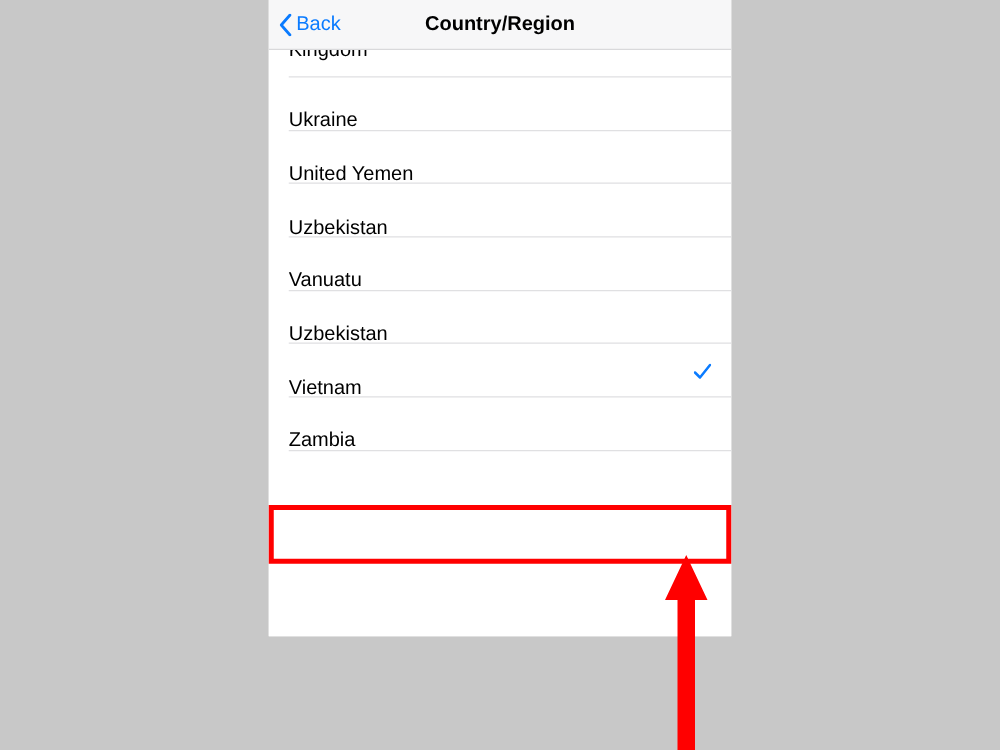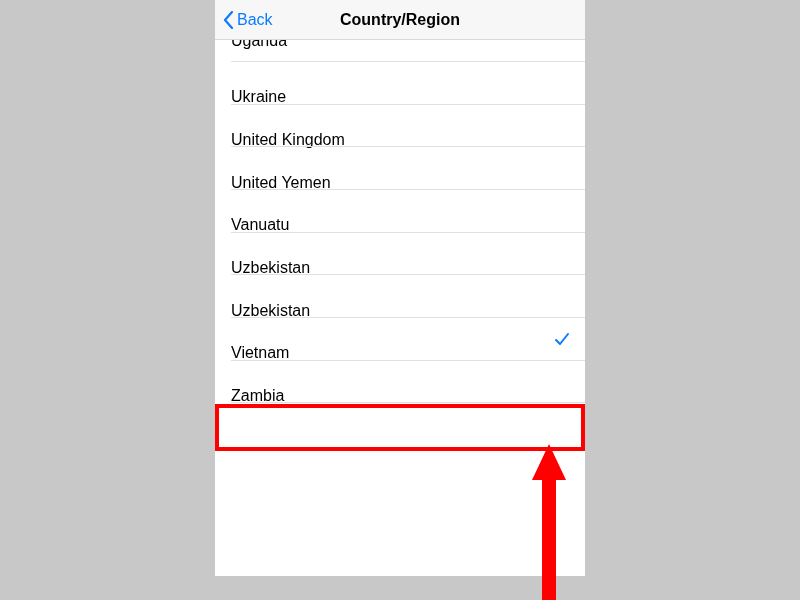--- a/index.html
+++ b/index.html
@@ -9,21 +9,21 @@
       background: #c8c8c8;
       font-family: -apple-system, 'Helvetica Neue', Helvetica, Arial, sans-serif;
       overflow: hidden;
       position: relative;
     }
     .phone-frame {
       position: absolute;
       left: 215px;
       top: 0;
       width: 370px;
-      height: 576px;
+      height: 509px;
       background: #ffffff;
       display: flex;
       flex-direction: column;
     }
     .nav-bar {
       height: 40px;
       background: #f7f7f8;
       border-bottom: 1px solid #d9d9db;
       position: relative;
       display: flex;
@@ -122,41 +122,37 @@
 <div class="phone-frame">
   <div class="nav-bar">
     <svg class="back-chevron" viewBox="0 0 11 18">
       <polyline points="9,1 2,9 9,17" fill="none" stroke="#0a7bff" stroke-width="2.2" stroke-linecap="round" stroke-linejoin="round"></polyline>
     </svg>
     <span class="back-button">Back</span>
     <span class="nav-title">Country/Region</span>
   </div>
   <div class="list" id="country-list">
       <div class="row">
-        <span class="row-label">Uganda</span>
+        <span class="row-label">Kingdom</span>
         <div class="row-divider"></div>
       </div>
       <div class="row">
         <span class="row-label">Ukraine</span>
         <div class="row-divider"></div>
       </div>
       <div class="row">
-        <span class="row-label">United Kingdom</span>
-        <div class="row-divider"></div>
-      </div>
-      <div class="row">
         <span class="row-label">United Yemen</span>
         <div class="row-divider"></div>
       </div>
       <div class="row">
-        <span class="row-label">Vanuatu</span>
+        <span class="row-label">Uzbekistan</span>
         <div class="row-divider"></div>
       </div>
       <div class="row">
-        <span class="row-label">Uzbekistan</span>
+        <span class="row-label">Vanuatu</span>
         <div class="row-divider"></div>
       </div>
       <div class="row">
         <span class="row-label">Uzbekistan</span>
         <div class="row-divider"></div>
       </div>
       <div class="row">
         <span class="row-label">Vietnam</span>
         <svg class="check-icon" viewBox="0 0 14 14">
           <polyline points="1,8 5,12 13,2" fill="none" stroke="#0a7bff" stroke-width="2" stroke-linecap="round" stroke-linejoin="round"></polyline>

